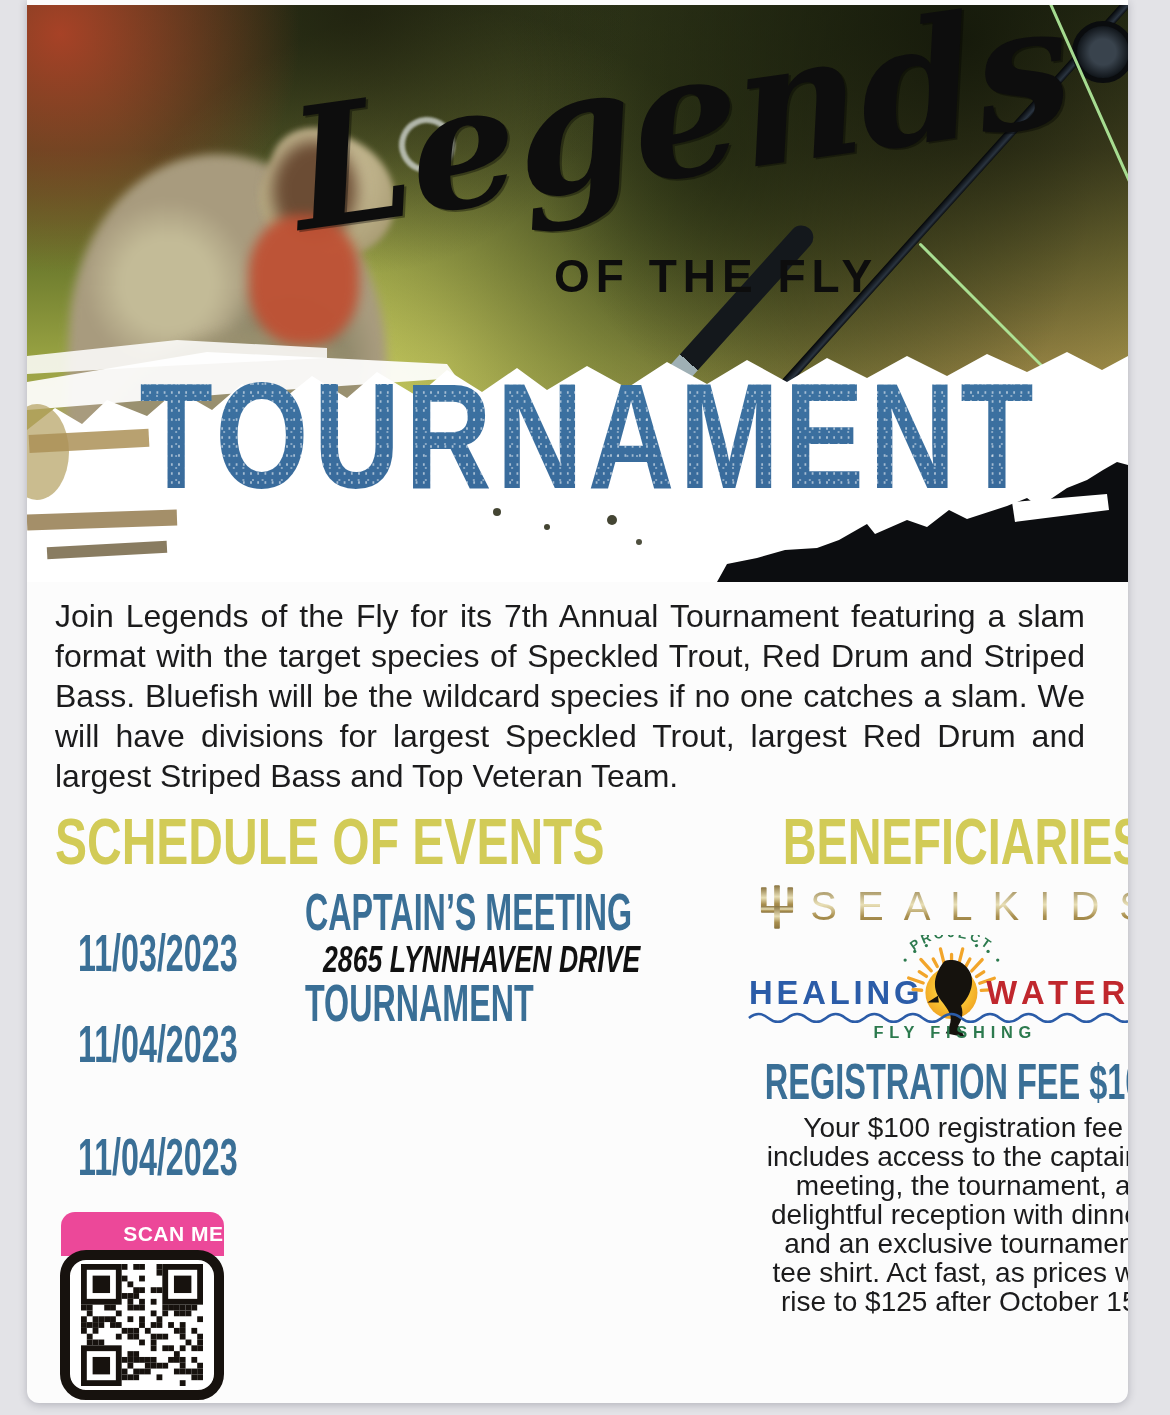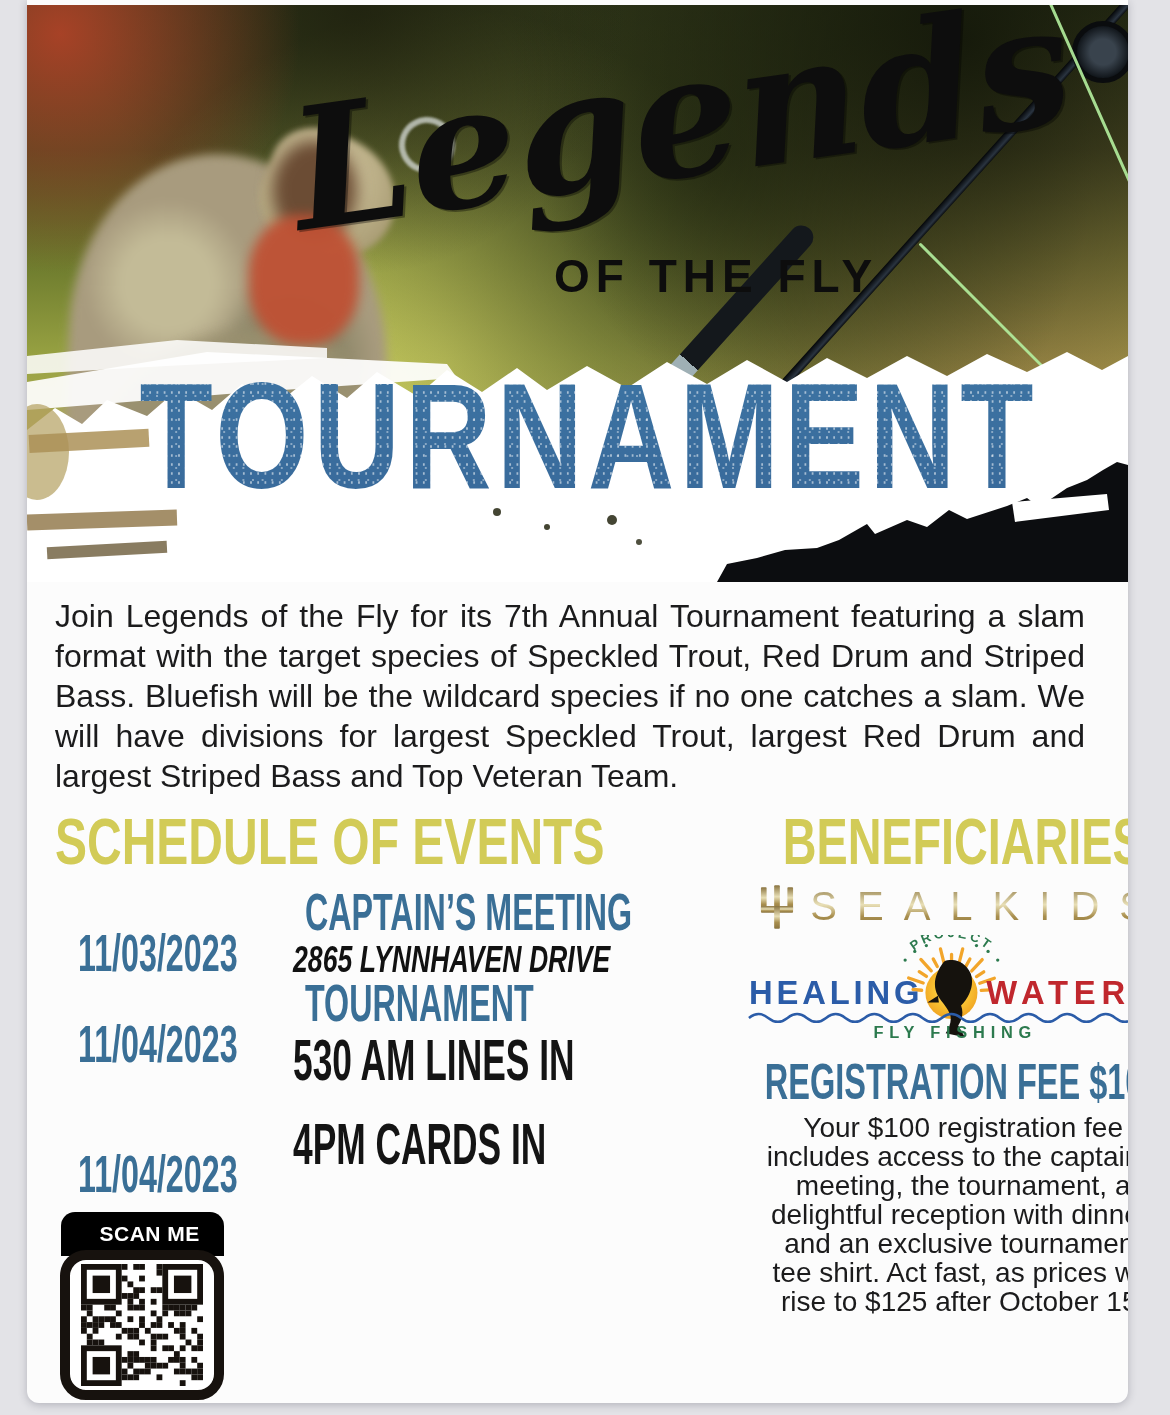--- a/index.html
+++ b/index.html
@@ -91,38 +91,38 @@
   .columns{display:flex;margin-top:14px;}
   .col-left{flex:none;width:585px;}
   .col-right{flex:1;text-align:center;padding-left:18px;}
   .big-heading{margin:0;font-size:64px;line-height:1;font-weight:800;
     color:#d2cb57;white-space:nowrap;}
   .events{margin-top:14px;padding-left:23px;}
   .event{display:grid;grid-template-columns:215px 1fr;}
   .event-date{font-size:52px;line-height:.95;font-weight:700;color:#3a6f96;white-space:nowrap;margin-top:41px;}
   .event-name{font-size:52px;line-height:.95;font-weight:700;color:#3a6f96;white-space:nowrap;margin-left:12px;}
   .event-detail{margin-top:10px;font-size:57px;line-height:.95;font-weight:800;color:#141414;white-space:nowrap;}
-  .event-addr{margin-top:4px;font-size:37px;line-height:1.02;font-weight:700;font-style:italic;color:#111;white-space:nowrap;}
+  .event-addr{margin-top:4px;font-size:37px;line-height:1.02;font-weight:700;font-style:italic;color:#111;white-space:nowrap;margin-left:30px;}
   .event:nth-child(2) .event-detail{margin-top:4px;}
   .event:nth-child(2){margin-bottom:22px;}
   .event:nth-child(3) .event-detail{margin-top:8px;}
   .event:nth-child(3) .event-addr{margin-top:6px;}
   .sealkids{margin-top:10px;display:flex;align-items:center;justify-content:center;gap:16px;}
   .gold-text{font-size:40px;font-weight:500;letter-spacing:20px;
     background:linear-gradient(180deg,#8a7440,#e8dfb6 46%,#a98f4e 72%,#8a7440);
     -webkit-background-clip:text;background-clip:text;
     -webkit-text-fill-color:transparent;color:#b09b5e;white-space:nowrap;}
   .hw-logo{margin-top:6px;width:436px;height:108px;display:inline-block;}
   .reg-heading{margin:10px 0 0 0;font-size:50px;line-height:1;font-weight:800;
     color:#3a6f96;white-space:nowrap;}
   .reg-body{margin:6px auto 0 auto;width:402px;font-size:28px;line-height:29px;color:#1b1b1c;}
   
   .qr-badge{position:absolute;left:33px;top:1212px;width:164px;}
-  .qr-tab{width:124px;height:44px;margin:0 auto -6px auto;background:#000000;
-    border-radius:14px 14px 0 0;display:flex;align-items:center;justify-content:flex-start;padding-left:39px;}
+  .qr-tab{width:124px;height:44px;margin:0 auto -6px auto;background:#ec4899;
+    border-radius:14px 14px 0 0;display:flex;align-items:center;justify-content:flex-end;padding-left:39px;}
   .qr-tab span{color:#fff;font-size:21px;font-weight:700;letter-spacing:.5px;}
   .qr-frame{width:164px;height:150px;box-sizing:border-box;border:10px solid #17120e;
     border-radius:26px;background:#fff;display:flex;align-items:center;justify-content:center;
     position:relative;z-index:1;}
   .qr-frame svg{width:122px;height:122px;display:block;}
 </style>
 </head>
 <body>
 
 <div class="card">
@@ -194,28 +194,26 @@
             <div>
               <div class="event-name"><span class="sx sxl" style="--sx:0.62">CAPTAIN’S MEETING</span></div>
               <div class="event-addr"><span class="sx sxl" style="--sx:0.72">2865 LYNNHAVEN DRIVE</span></div>
             </div>
           </div>
 
           <div class="event">
             <div class="event-date"><span class="sx sxl" style="--sx:0.62">11/04/2023</span></div>
             <div>
               <div class="event-name"><span class="sx sxl" style="--sx:0.62">TOURNAMENT</span></div>
-              <div class="event-detail"><span class="sx sxl" style="--sx:0.62">530 AM LINES IN</span></div>
             </div>
           </div>
 
           <div class="event">
             <div class="event-date"><span class="sx sxl" style="--sx:0.62">11/04/2023</span></div>
             <div>
-              <div class="event-detail"><span class="sx sxl" style="--sx:0.62">4PM CARDS IN</span></div>
             </div>
           </div>
 
         </div>
       </div>
 
       <div class="col-right">
         <h2 class="big-heading"><span class="sx" style="--sx:0.73">BENEFICIARIES</span></h2>
 
         <div class="sealkids">

